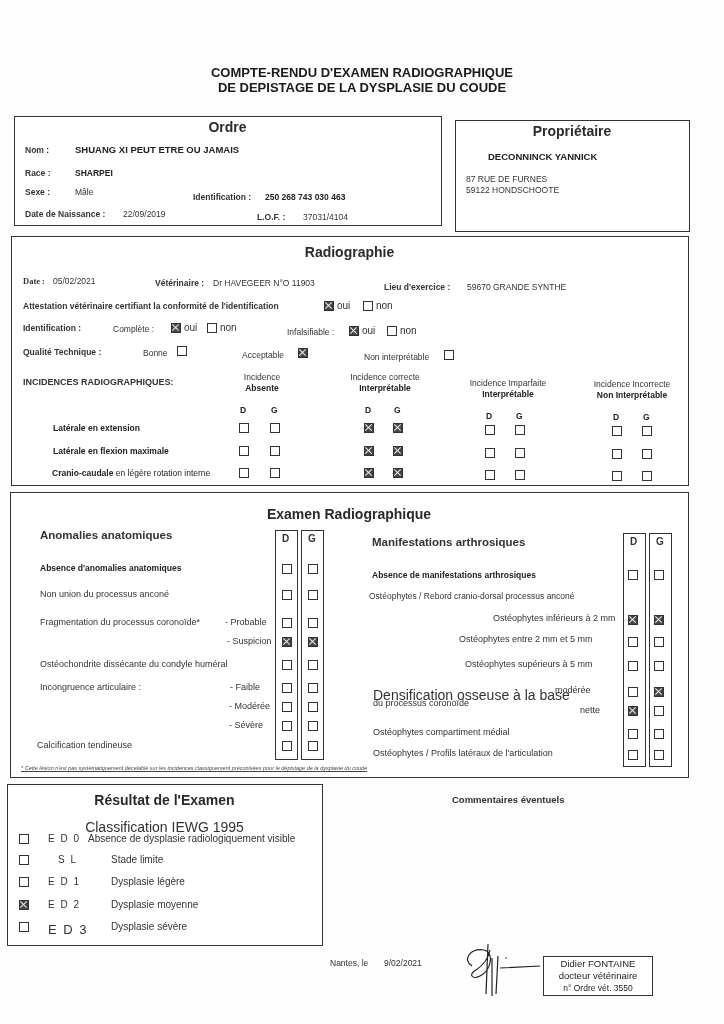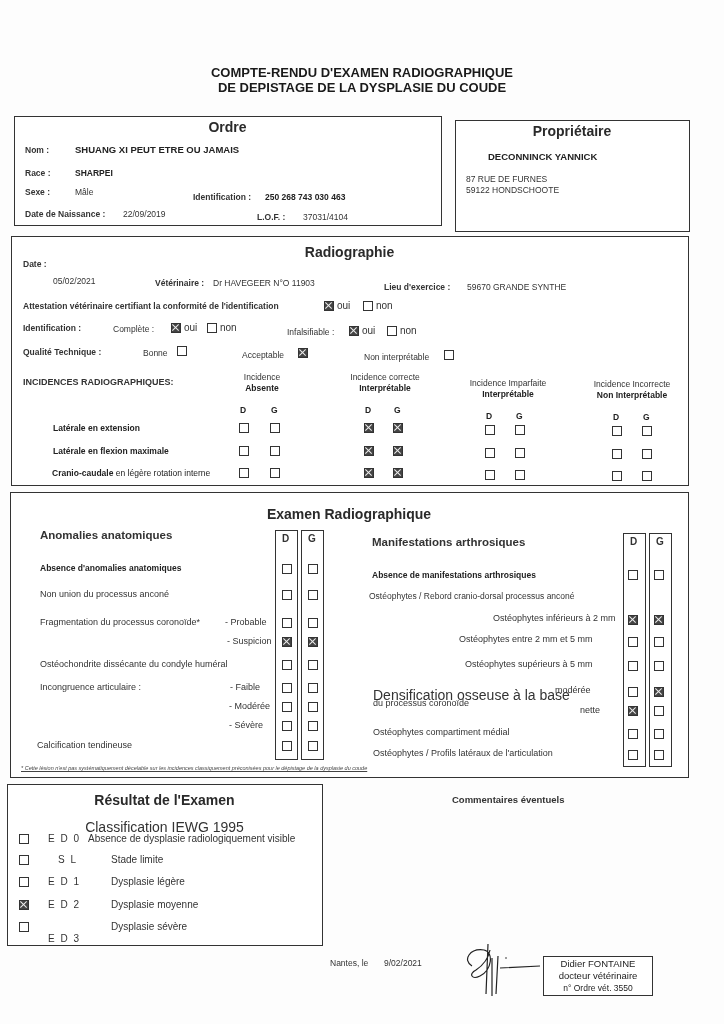--- a/index.html
+++ b/index.html
@@ -46,21 +46,21 @@
 <div class="box" style="left:455px; top:120px; width:235px; height:112px;">
   <div class="abs sec-h" style="left:0; width:232px; text-align:center; top:2px;">Propriétaire</div>
   <div class="abs b" style="left:10px; top:30px; font-size:9.5px;padding-left:22px;">DECONNINCK YANNICK</div>
   <div class="abs val" style="left:10px; top:53px; font-size:8.5px;">87 RUE DE FURNES</div>
   <div class="abs val" style="left:10px; top:64px; font-size:8.5px;">59122 HONDSCHOOTE</div>
 </div>
 
 <div class="box" style="left:11px; top:236px; width:678px; height:250px;padding-left:16px;">
   <div class="abs sec-h" style="left:0; width:675px; text-align:center; top:7px;">Radiographie</div>
 
-  <div class="abs lbl" style="left:11px; top:22px;">Date :</div>
+  <div class="abs lbl" style="left:11px; top:39px;font-family:Liberation Serif, serif;">Date :</div>
   <div class="abs val" style="left:41px; top:39px; font-size:8.5px;">05/02/2021</div>
   <div class="abs lbl" style="left:143px; top:41px;">Vétérinaire :</div>
   <div class="abs val" style="left:201px; top:41px; font-size:8.5px;">Dr HAVEGEER  N°O 11903</div>
   <div class="abs lbl" style="left:372px; top:45px;">Lieu d'exercice :</div>
   <div class="abs val" style="left:455px; top:45px; font-size:8.5px;">59670 GRANDE SYNTHE</div>
 
   <div class="abs lbl" style="left:11px; top:64px;">Attestation vétérinaire certifiant la conformité de l'identification</div>
   <div class="cb x" style="left:312px; top:64px;"></div>
   <div class="abs val" style="left:325px; top:63px; font-size:10px;">oui</div>
   <div class="cb" style="left:351px; top:64px;"></div>
@@ -244,21 +244,21 @@
         <div class="abs val" style="left:40px; top:0; font-size:10px; letter-spacing:1.5px;">E D 1</div>
         <div class="abs val" style="left:103px; top:0; font-size:10px;">Dysplasie légère</div>
       </div>
       <div class="abs" style="left:0; top:114px; width:310px; height:14px;">
         <div class="cb x" style="left:11px; top:1px;"></div>
         <div class="abs val" style="left:40px; top:0; font-size:10px; letter-spacing:1.5px;">E D 2</div>
         <div class="abs val" style="left:103px; top:0; font-size:10px;">Dysplasie moyenne</div>
       </div>
       <div class="abs" style="left:0; top:136px; width:310px; height:14px;">
         <div class="cb" style="left:11px; top:1px;"></div>
-        <div class="abs val" style="left:40px; top:12px; font-size:10px; letter-spacing:1.5px;">E D 3</div>
+        <div class="abs val" style="left:40px; top:1px; font-size:13px; letter-spacing:1.5px;">E D 3</div>
         <div class="abs val" style="left:103px; top:0; font-size:10px;">Dysplasie sévère</div>
       </div>
     </div>
 </div>
 
 <div class="abs b" style="left:452px; top:794px; font-size:9.5px; color:#333;text-align:right;">Commentaires éventuels</div>
 <div class="abs" style="left:345px; top:808px; width:350px; height:130px;"></div>
 
 <div class="abs val" style="left:330px; top:958px; font-size:8.5px;">Nantes, le</div>
 <div class="abs val" style="left:384px; top:958px; font-size:8.5px;">9/02/2021</div>

